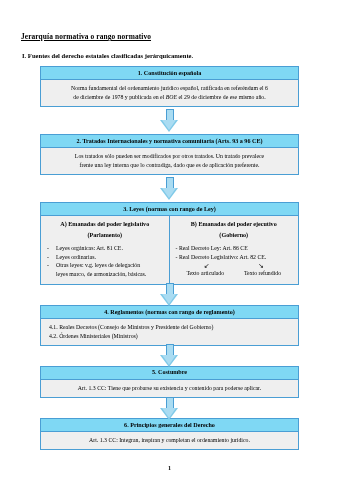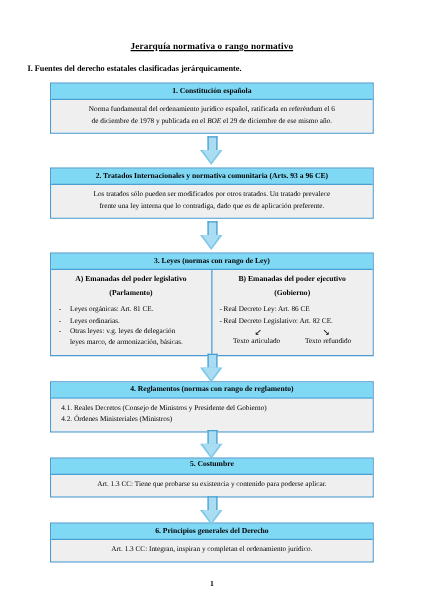--- a/index.html
+++ b/index.html
@@ -18,21 +18,21 @@
   .page {
     width: 339px;
     height: 480px;
     box-sizing: border-box;
     padding: 33px 21px 0 21px;
     position: relative;
   }
 
   
   .doc-title {
-    text-align: center;
+    text-align: left;
     font-weight: bold;
     font-size: 7.4px;
     text-decoration: underline;
     letter-spacing: 0.1px;
     margin: 0 0 11px 0;
     line-height: 1.1;
   }
   .section-heading {
     font-weight: bold;
     font-size: 6.6px;

